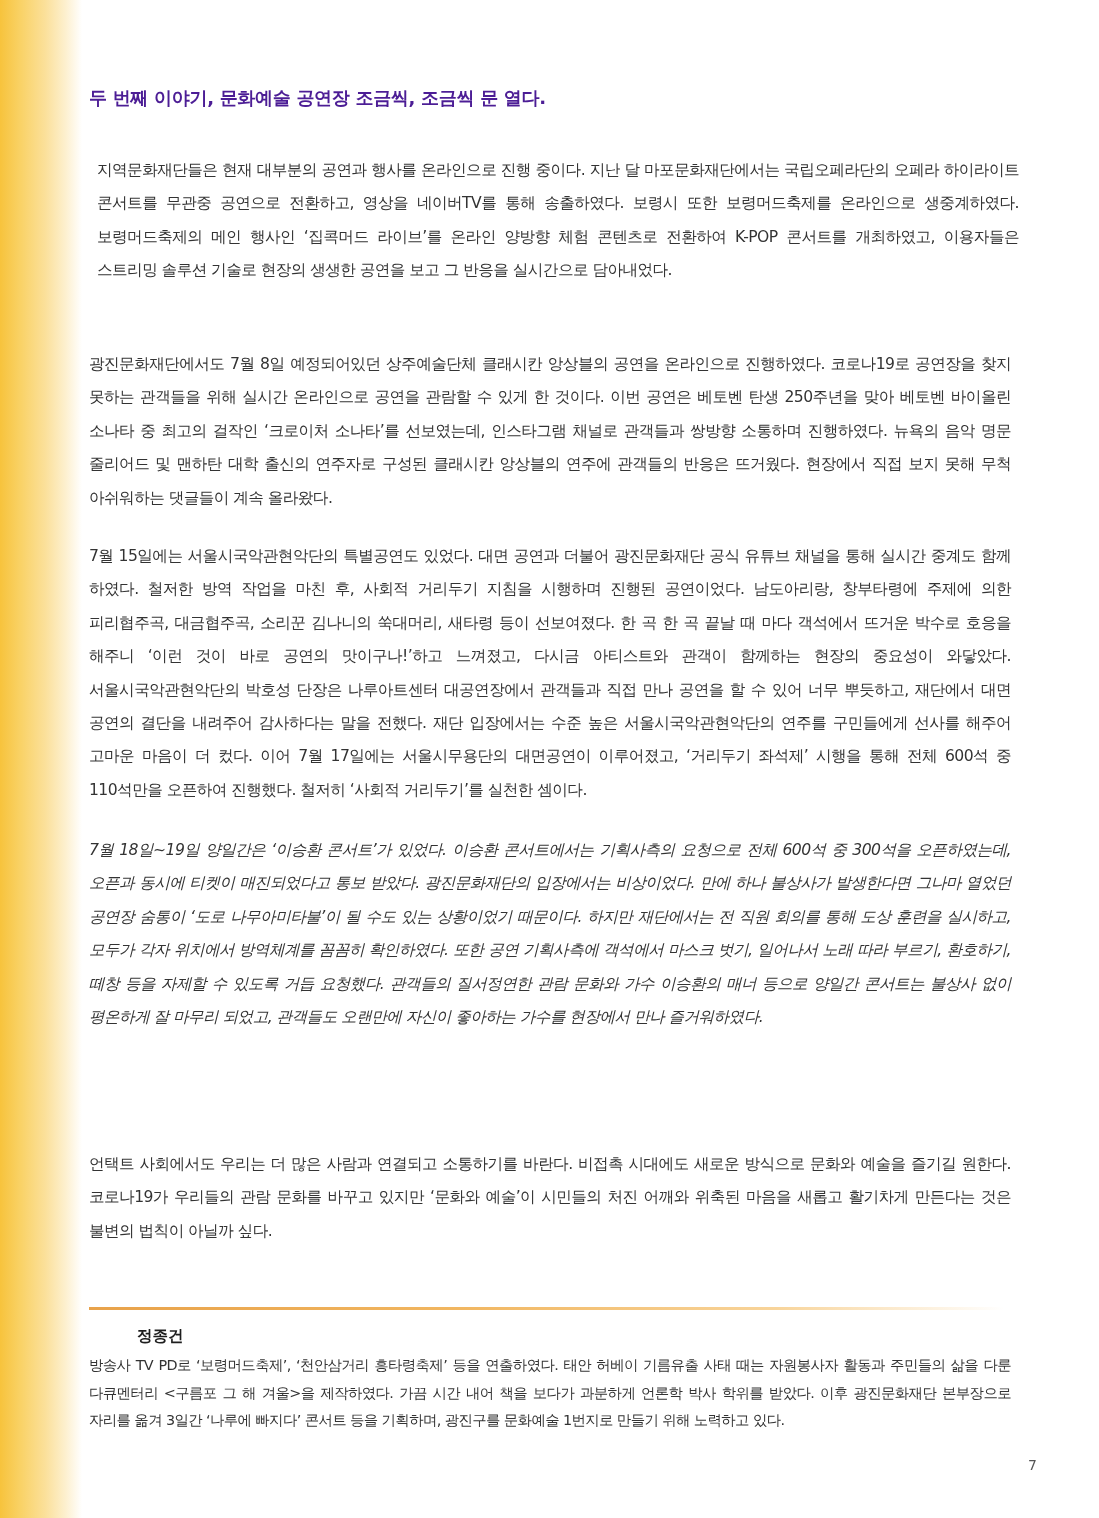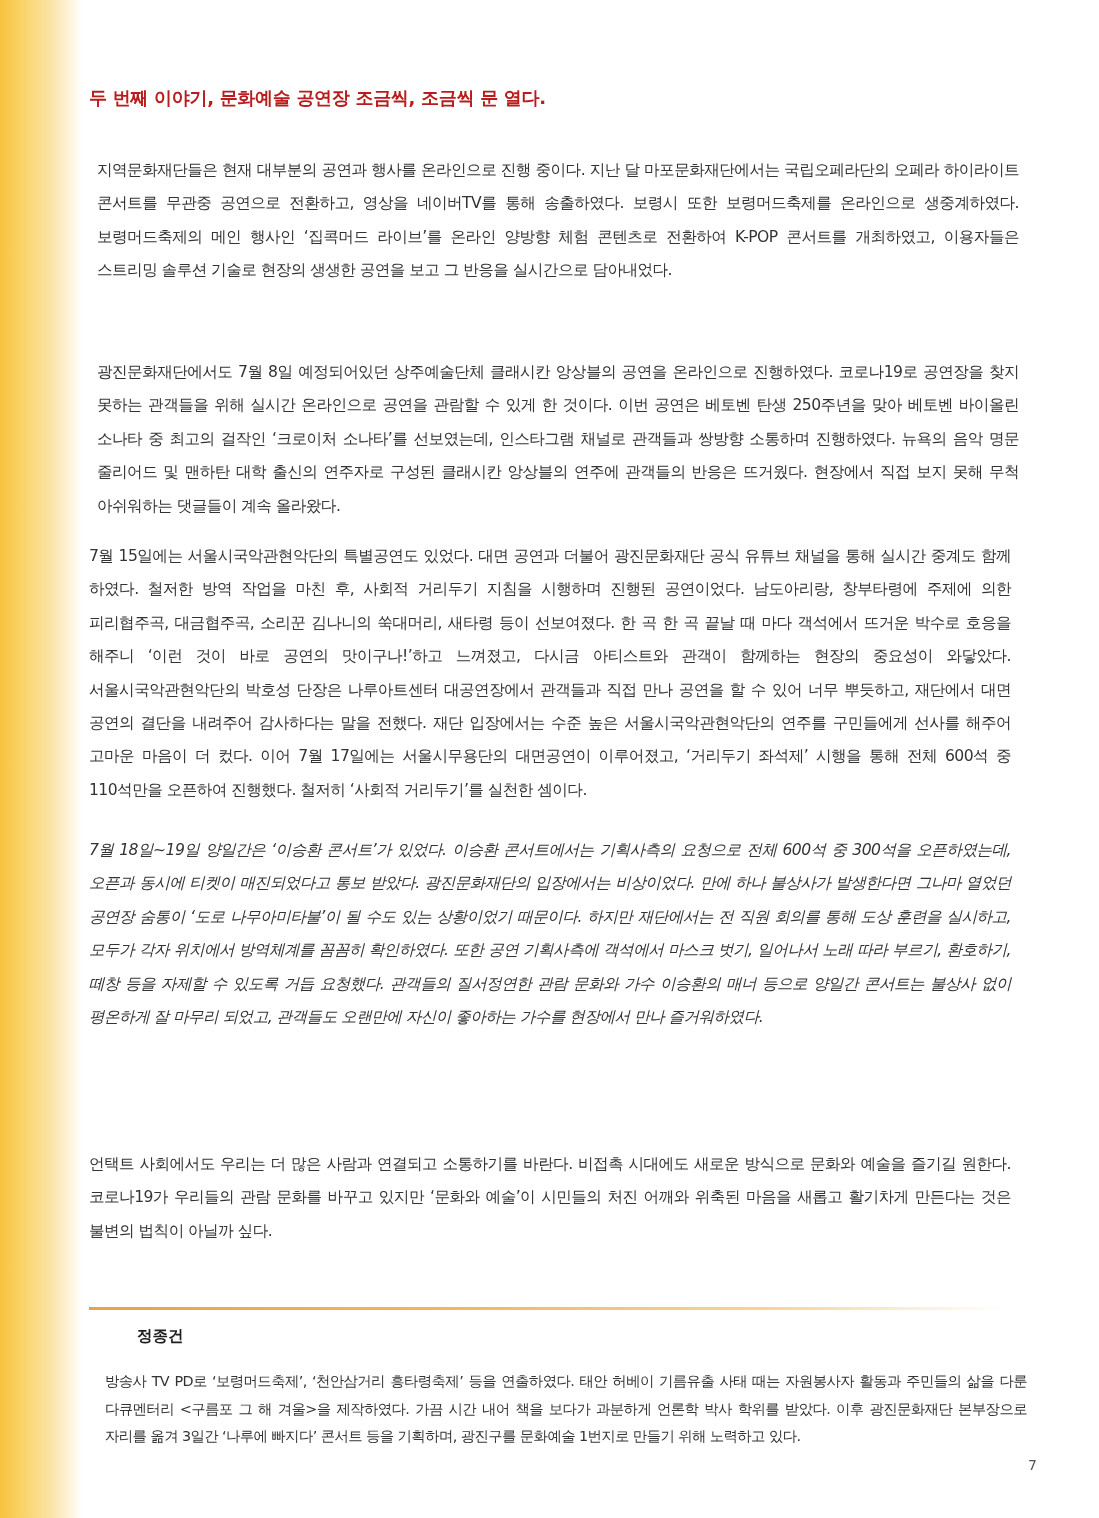--- a/index.html
+++ b/index.html
@@ -28,21 +28,21 @@
       left: 89px;
       top: 0;
       width: 922px;
     }
     .section-title {
       position: absolute;
       top: 86px;
       left: 0;
       font-size: 18px;
       font-weight: bold;
-      color: #b91c1c;
+      color: #4c1d95;
       letter-spacing: -0.3px;
       white-space: nowrap;
     }
     .paragraph {
       position: absolute;
       left: 0;
       width: 922px;
       font-size: 15.6px;
       line-height: 33.4px;
       color: #333333;
@@ -94,24 +94,24 @@
   </style>
 </head>
 <body>
 
 <div class="side-band"></div>
 
 <div class="content">
   <div class="section-title">두 번째 이야기, 문화예술 공연장 조금씩, 조금씩 문 열다.</div>
 
   <p class="paragraph p1" style="margin:8px;">지역문화재단들은 현재 대부분의 공연과 행사를 온라인으로 진행 중이다. 지난 달 마포문화재단에서는 국립오페라단의 오페라 하이라이트 콘서트를 무관중 공연으로 전환하고, 영상을 네이버TV를 통해 송출하였다. 보령시 또한 보령머드축제를 온라인으로 생중계하였다. 보령머드축제의 메인 행사인 ‘집콕머드 라이브’를 온라인 양방향 체험 콘텐츠로 전환하여 K-POP 콘서트를 개최하였고, 이용자들은 스트리밍 솔루션 기술로 현장의 생생한 공연을 보고 그 반응을 실시간으로 담아내었다.</p>
-  <p class="paragraph p2" style="margin:8px;">광진문화재단에서도 7월 8일 예정되어있던 상주예술단체 클래시칸 앙상블의 공연을 온라인으로 진행하였다. 코로나19로 공연장을 찾지 못하는 관객들을 위해 실시간 온라인으로 공연을 관람할 수 있게 한 것이다. 이번 공연은 베토벤 탄생 250주년을 맞아 베토벤 바이올린 소나타 중 최고의 걸작인 ‘크로이처 소나타’를 선보였는데, 인스타그램 채널로 관객들과 쌍방향 소통하며 진행하였다. 뉴욕의 음악 명문 줄리어드 및 맨하탄 대학 출신의 연주자로 구성된 클래시칸 앙상블의 연주에 관객들의 반응은 뜨거웠다. 현장에서 직접 보지 못해 무척 아쉬워하는 댓글들이 계속 올라왔다.</p>
+  <p class="paragraph p2" style="margin:0;">광진문화재단에서도 7월 8일 예정되어있던 상주예술단체 클래시칸 앙상블의 공연을 온라인으로 진행하였다. 코로나19로 공연장을 찾지 못하는 관객들을 위해 실시간 온라인으로 공연을 관람할 수 있게 한 것이다. 이번 공연은 베토벤 탄생 250주년을 맞아 베토벤 바이올린 소나타 중 최고의 걸작인 ‘크로이처 소나타’를 선보였는데, 인스타그램 채널로 관객들과 쌍방향 소통하며 진행하였다. 뉴욕의 음악 명문 줄리어드 및 맨하탄 대학 출신의 연주자로 구성된 클래시칸 앙상블의 연주에 관객들의 반응은 뜨거웠다. 현장에서 직접 보지 못해 무척 아쉬워하는 댓글들이 계속 올라왔다.</p>
   <p class="paragraph p3" style="margin:0;">7월 15일에는 서울시국악관현악단의 특별공연도 있었다. 대면 공연과 더불어 광진문화재단 공식 유튜브 채널을 통해 실시간 중계도 함께 하였다. 철저한 방역 작업을 마친 후, 사회적 거리두기 지침을 시행하며 진행된 공연이었다. 남도아리랑, 창부타령에 주제에 의한 피리협주곡, 대금협주곡, 소리꾼 김나니의 쑥대머리, 새타령 등이 선보여졌다. 한 곡 한 곡 끝날 때 마다 객석에서 뜨거운 박수로 호응을 해주니 ‘이런 것이 바로 공연의 맛이구나!’하고 느껴졌고, 다시금 아티스트와 관객이 함께하는 현장의 중요성이 와닿았다. 서울시국악관현악단의 박호성 단장은 나루아트센터 대공연장에서 관객들과 직접 만나 공연을 할 수 있어 너무 뿌듯하고, 재단에서 대면 공연의 결단을 내려주어 감사하다는 말을 전했다. 재단 입장에서는 수준 높은 서울시국악관현악단의 연주를 구민들에게 선사를 해주어 고마운 마음이 더 컸다. 이어 7월 17일에는 서울시무용단의 대면공연이 이루어졌고, ‘거리두기 좌석제’ 시행을 통해 전체 600석 중 110석만을 오픈하여 진행했다. 철저히 ‘사회적 거리두기’를 실천한 셈이다.</p>
   <p class="paragraph p4" style="margin:0;">7월 18일~19일 양일간은 ‘이승환 콘서트’가 있었다. 이승환 콘서트에서는 기획사측의 요청으로 전체 600석 중 300석을 오픈하였는데, 오픈과 동시에 티켓이 매진되었다고 통보 받았다. 광진문화재단의 입장에서는 비상이었다. 만에 하나 불상사가 발생한다면 그나마 열었던 공연장 숨통이 ‘도로 나무아미타불’이 될 수도 있는 상황이었기 때문이다. 하지만 재단에서는 전 직원 회의를 통해 도상 훈련을 실시하고, 모두가 각자 위치에서 방역체계를 꼼꼼히 확인하였다. 또한 공연 기획사측에 객석에서 마스크 벗기, 일어나서 노래 따라 부르기, 환호하기, 떼창 등을 자제할 수 있도록 거듭 요청했다. 관객들의 질서정연한 관람 문화와 가수 이승환의 매너 등으로 양일간 콘서트는 불상사 없이 평온하게 잘 마무리 되었고, 관객들도 오랜만에 자신이 좋아하는 가수를 현장에서 만나 즐거워하였다.</p>
   <p class="paragraph p5" style="margin:0;">언택트 사회에서도 우리는 더 많은 사람과 연결되고 소통하기를 바란다. 비접촉 시대에도 새로운 방식으로 문화와 예술을 즐기길 원한다. 코로나19가 우리들의 관람 문화를 바꾸고 있지만 ‘문화와 예술’이 시민들의 처진 어깨와 위축된 마음을 새롭고 활기차게 만든다는 것은 불변의 법칙이 아닐까 싶다.</p>
 
   <div class="divider"></div>
 
   <div class="author-name">정종건</div>
-  <p class="author-bio" style="margin:16px;">방송사 TV PD로 ‘보령머드축제’, ‘천안삼거리 흥타령축제’ 등을 연출하였다. 태안 허베이 기름유출 사태 때는 자원봉사자 활동과 주민들의 삶을 다룬 다큐멘터리 &lt;구름포 그 해 겨울&gt;을 제작하였다. 가끔 시간 내어 책을 보다가 과분하게 언론학 박사 학위를 받았다. 이후 광진문화재단 본부장으로 자리를 옮겨 3일간 ‘나루에 빠지다’ 콘서트 등을 기획하며, 광진구를 문화예술 1번지로 만들기 위해 노력하고 있다.</p>
+  <p class="author-bio" style="margin:0;">방송사 TV PD로 ‘보령머드축제’, ‘천안삼거리 흥타령축제’ 등을 연출하였다. 태안 허베이 기름유출 사태 때는 자원봉사자 활동과 주민들의 삶을 다룬 다큐멘터리 &lt;구름포 그 해 겨울&gt;을 제작하였다. 가끔 시간 내어 책을 보다가 과분하게 언론학 박사 학위를 받았다. 이후 광진문화재단 본부장으로 자리를 옮겨 3일간 ‘나루에 빠지다’ 콘서트 등을 기획하며, 광진구를 문화예술 1번지로 만들기 위해 노력하고 있다.</p>
 </div>
 
 <div class="page-number">7</div>
 
 </body></html>

